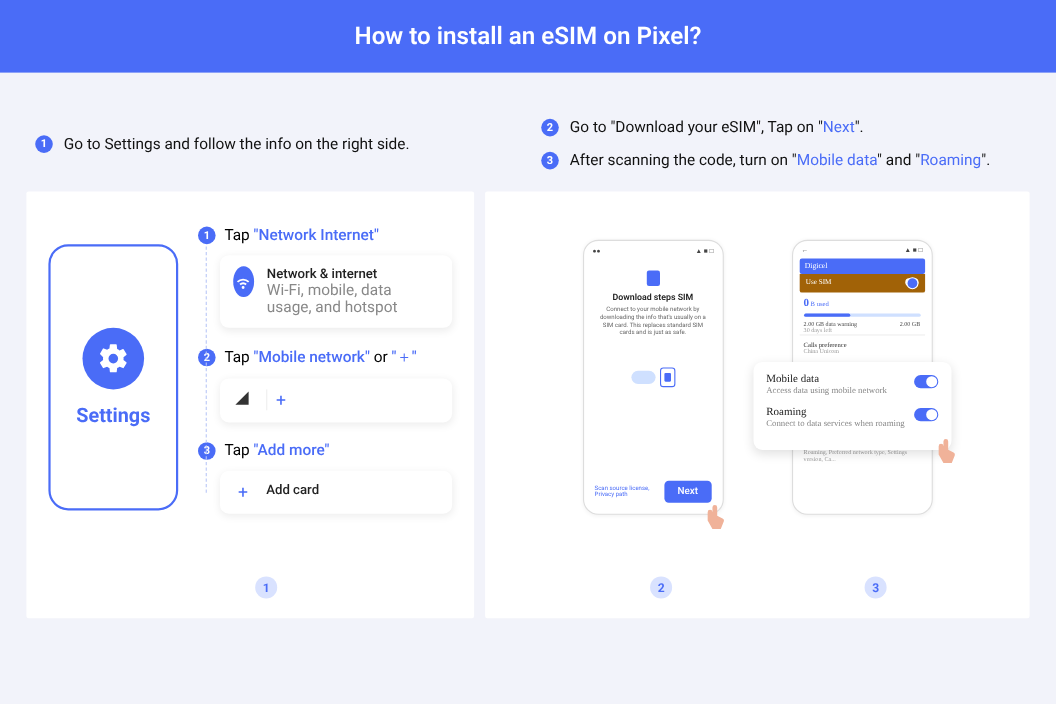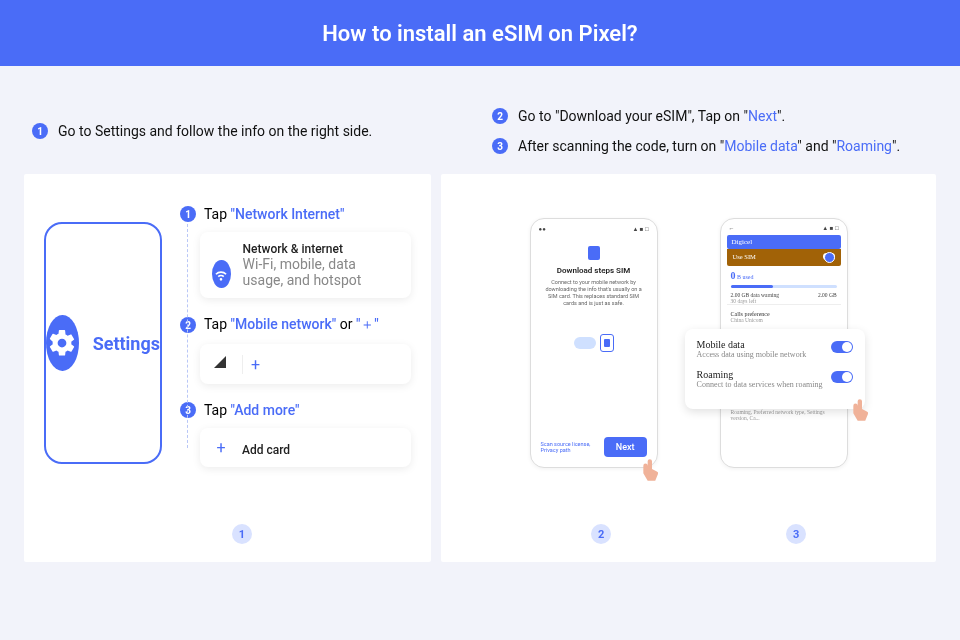--- a/index.html
+++ b/index.html
@@ -62,21 +62,21 @@
   }
   .card-a .pill-badge { left:208px; }
   .card-b .pill-1 { left:150px; }
   .card-b .pill-2 { left:345px; }
 
   
   .phone-frame {
     width:118px; height:242px;
     border:2.5px solid #4a6cf7;
     border-radius:18px;
-    display:flex; 
+    display:flex; flex-direction:column;
     align-items:center; justify-content:center;
     gap:14px;
     margin-top:24px;
   }
   .gear {
     width:56px; height:56px; border-radius:50%;
     background:#4a6cf7;
     display:flex; align-items:center; justify-content:center;
   }
   .settings-label { color:#4a6cf7; font-weight:700; font-size:18px; }
@@ -90,21 +90,21 @@
     position:absolute;
     left:7px; top:18px; bottom:64px;
     border-left:1px dashed #b9c7f7;
   }
 
   .netbox {
     background:#fff;
     border-radius:8px;
     box-shadow:0 2px 8px rgba(0,0,0,0.08);
     padding:10px 12px;
-    display:flex; align-items:flex-end; gap:12px;
+    display:flex; align-items:flex-start; gap:12px;
     margin-left:20px;
   }
   .netbox .icon-circle {
     width:28px; height:28px; border-radius:50%;
     background:#4a6cf7;
     display:flex; align-items:center; justify-content:center;
   }
   .net-title { font-size:12px; font-weight:500; color:#222; }
   .net-sub { font-size:14px; color:#888; }
   .plusbtn {

